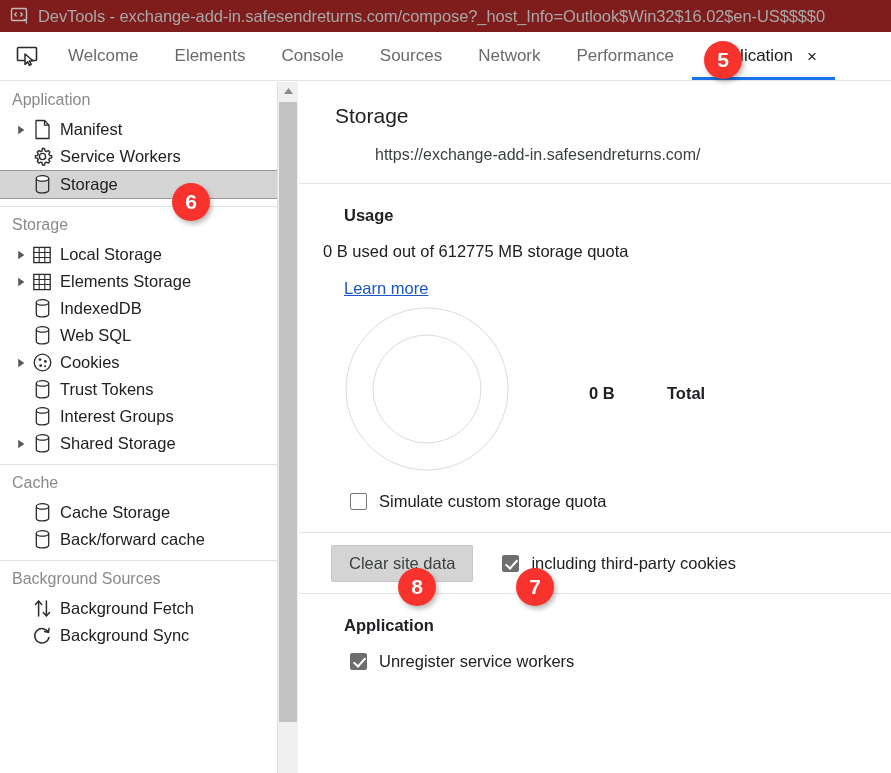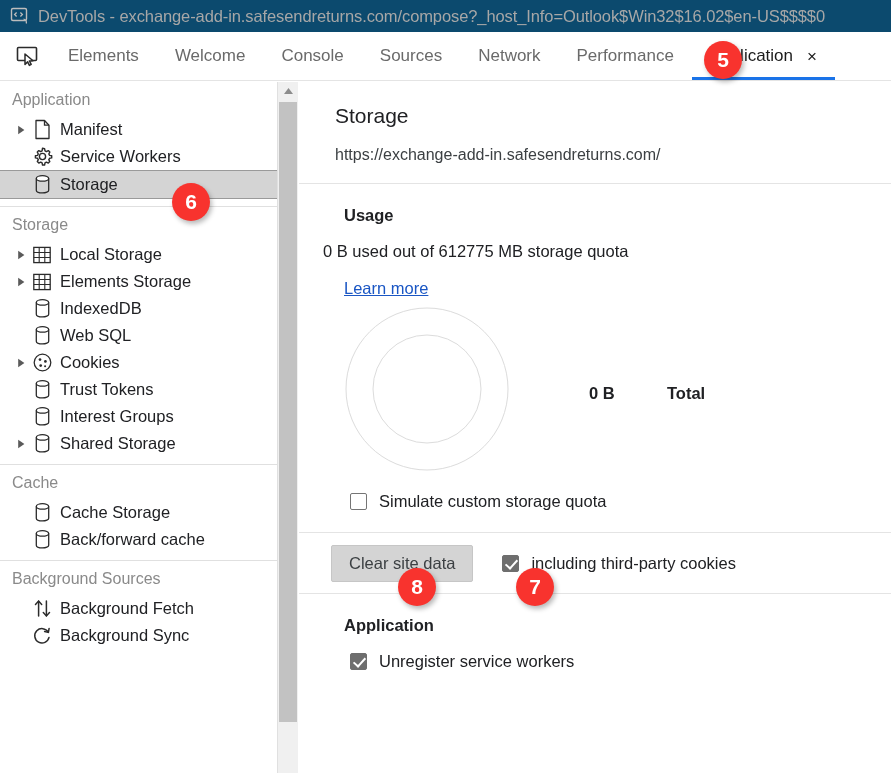--- a/index.html
+++ b/index.html
@@ -6,21 +6,21 @@
   html, body {
     width: 891px; height: 773px;
     font-family: "Liberation Sans", sans-serif;
     background: #ffffff;
     overflow: hidden;
   }
 
   
   #titlebar {
     position: absolute; left: 0; top: 0; width: 891px; height: 32px;
-    background: #0c4a6e;
+    background: #7f1d1d;
     display: flex; align-items: center;
     overflow: hidden;
   }
   #titlebar .tb-icon {
     width: 22px; height: 22px; margin-left: 9px; margin-right: 7px;
     flex: 0 0 auto;
   }
   #titlebar .tb-text {
     font-size: 16.5px; color: #a7a7a7; white-space: nowrap;
     letter-spacing: -0.1px;
@@ -103,21 +103,21 @@
   .row-icon {
     width: 24px; flex: 0 0 24px; margin-right: 6px;
     display: flex; align-items: center; justify-content: center;
   }
   .row-icon svg { display: block; }
   .grp-sep { height: 1px; background: #e0e0e0; margin: 7px 0 0 0; }
 
   
   .panel-head { padding: 22px 0 0 36px; }
   .panel-title { font-size: 21px; color: #202124; }
-  .panel-origin { font-size: 16px; color: #3c4043; margin-top: 18px; }
+  .panel-origin { font-size: 16px; color: #3c4043; margin-top: 18px; margin-left: 40px; }
   .hr { height: 1px; background: #e4e4e4; margin-top: 19px; }
   .sec-head {
     font-size: 16.5px; font-weight: bold; color: #202124;
     padding-left: 45px; margin-top: 22px;
   }
   .sec-text {
     font-size: 16.5px; color: #202124; padding-left: 24px; margin-top: 17px;
   }
   .learn-link {
     font-size: 16.5px; color: #1a56c4; text-decoration: underline;
@@ -193,24 +193,24 @@
 
 <div id="tabbar">
   <span id="inspect-btn">
     <svg width="26" height="26" viewBox="0 0 26 26">
       <rect x="2.5" y="4.5" width="19" height="13" rx="1" fill="none" stroke="#2b2b2b" stroke-width="1.6"></rect>
       <path d="M10 11 L10 21.5 L12.6 18.9 L14.4 22.4 L16.2 21.4 L14.4 18 L18 17.8 Z" fill="#ffffff" stroke="#2b2b2b" stroke-width="1.5" stroke-linejoin="round"></path>
     </svg>
   </span>
 
   <div class="tab">
+    <span>Welcome</span>
+  </div>
+  <div class="tab">
     <span>Elements</span>
-  </div>
-  <div class="tab">
-    <span>Welcome</span>
   </div>
   <div class="tab">
     <span>Console</span>
   </div>
   <div class="tab">
     <span>Sources</span>
   </div>
   <div class="tab">
     <span>Network</span>
   </div>

